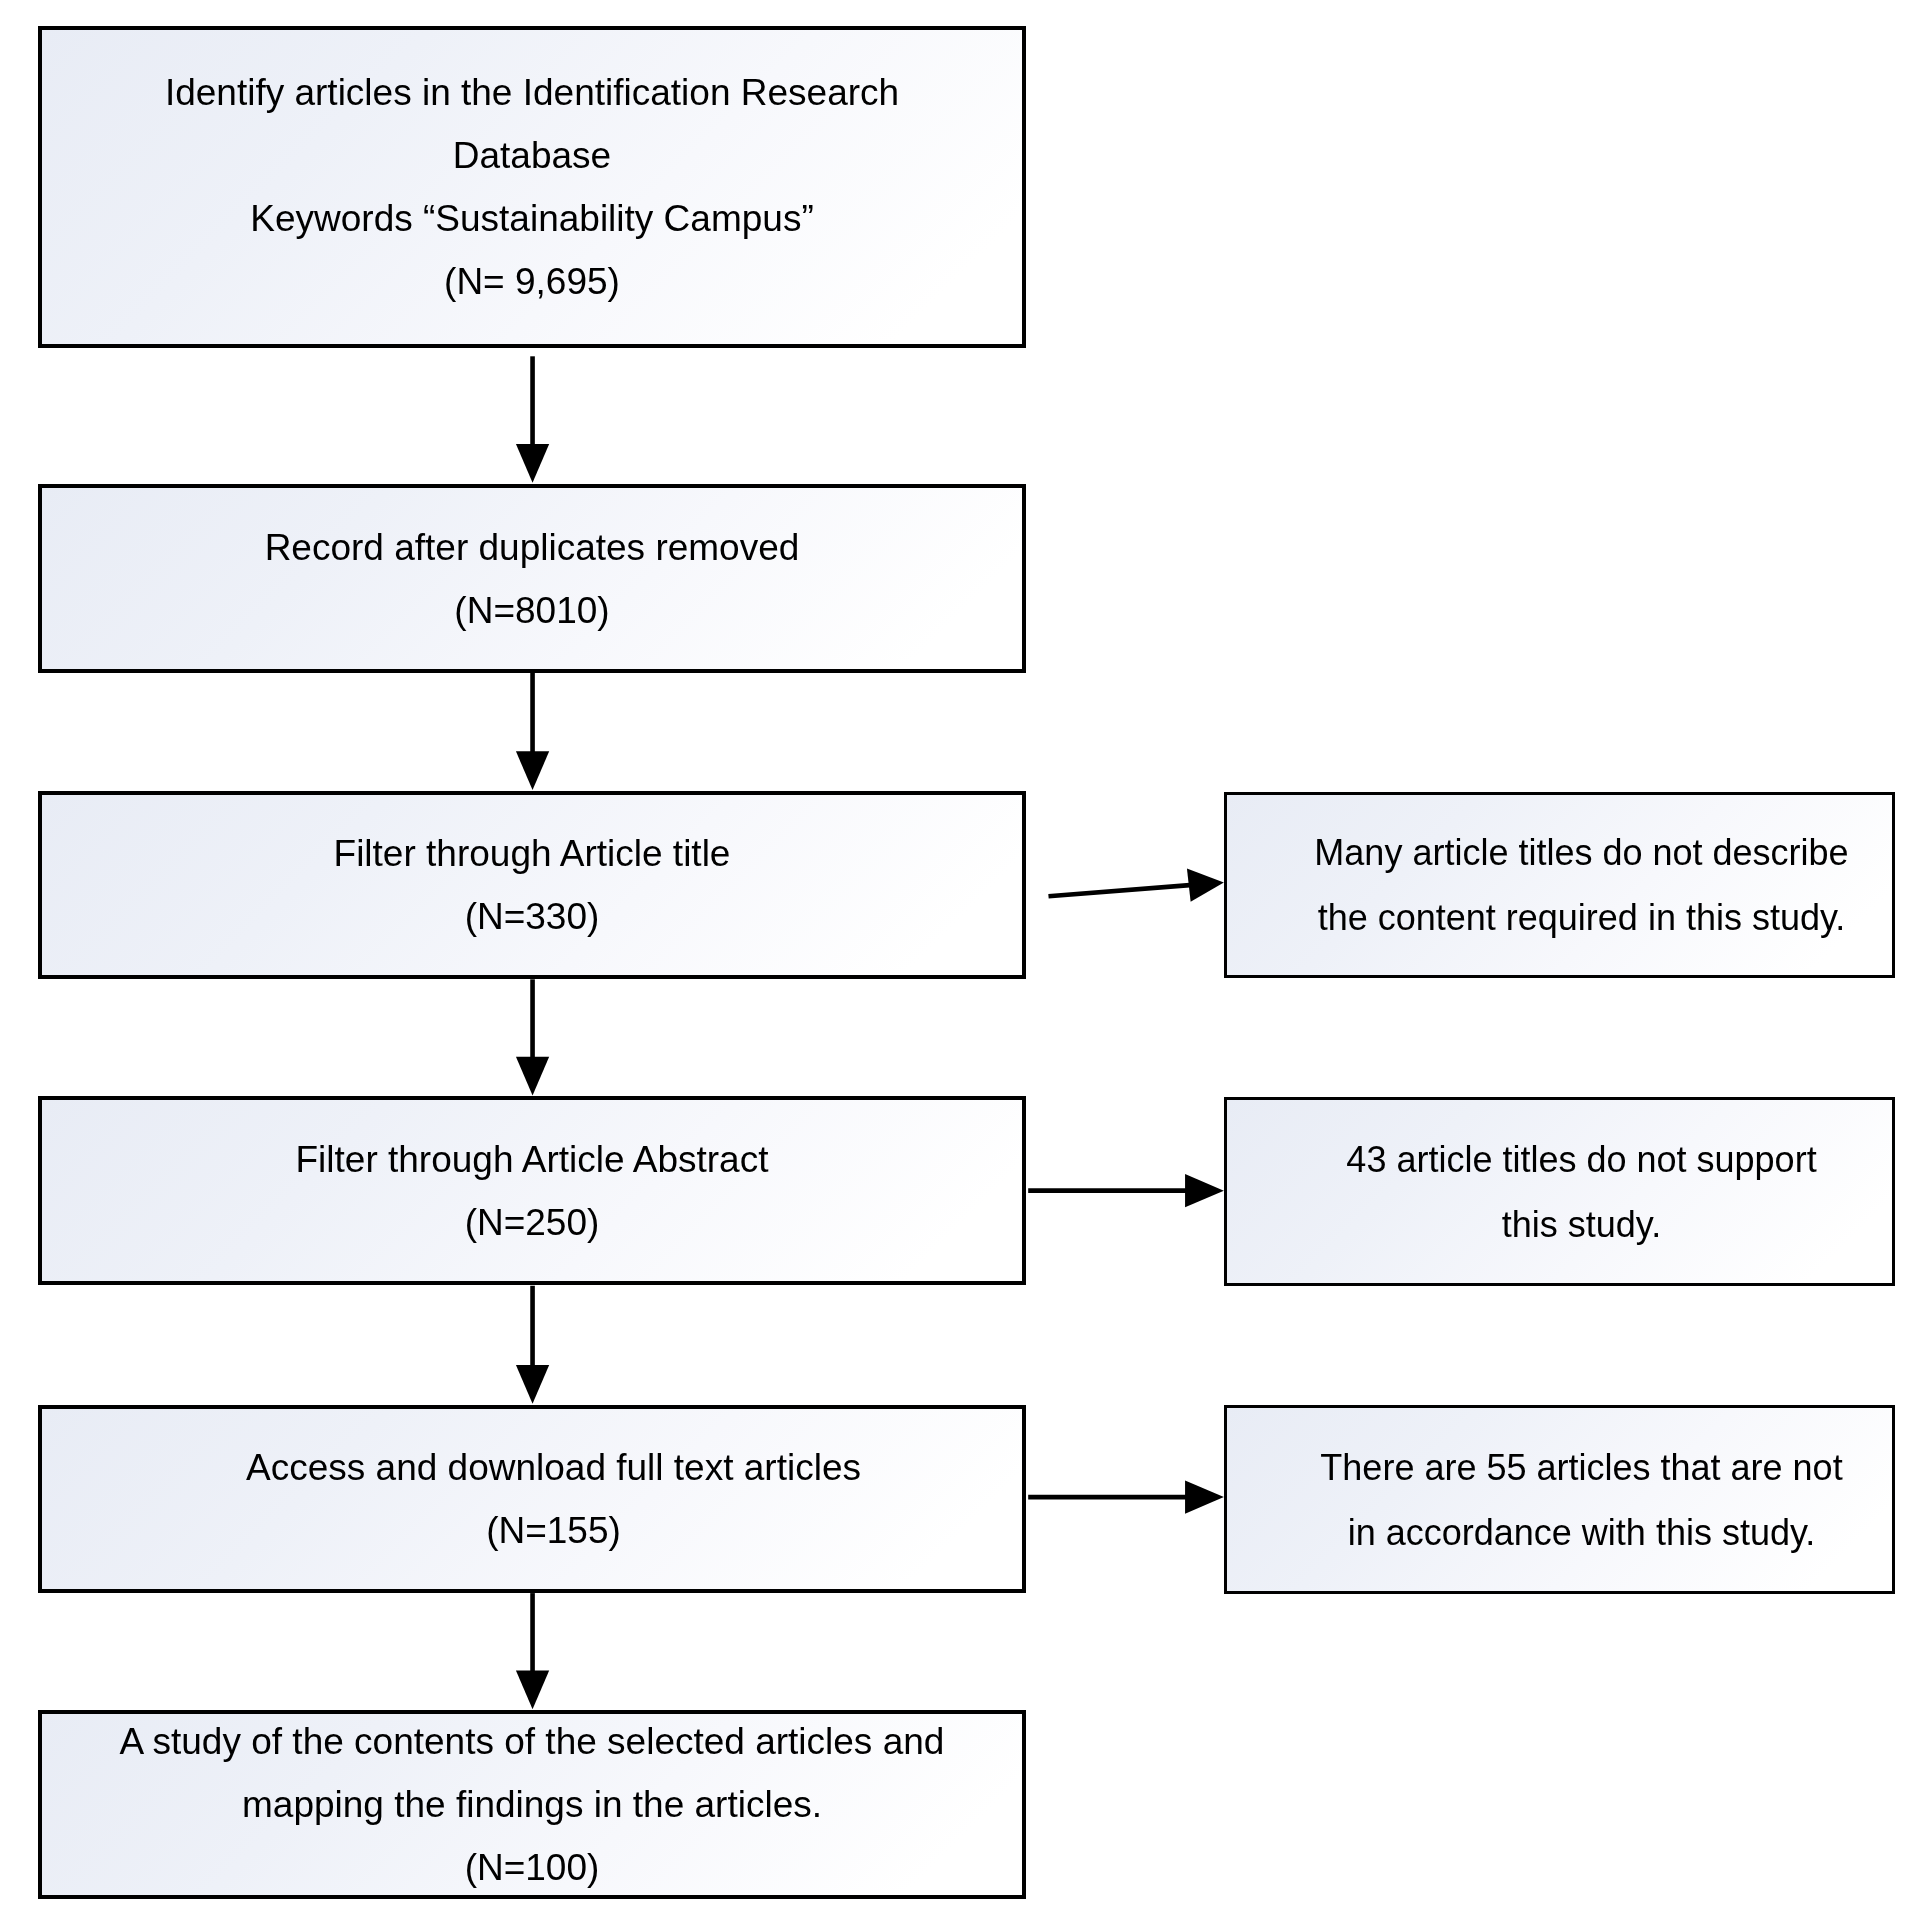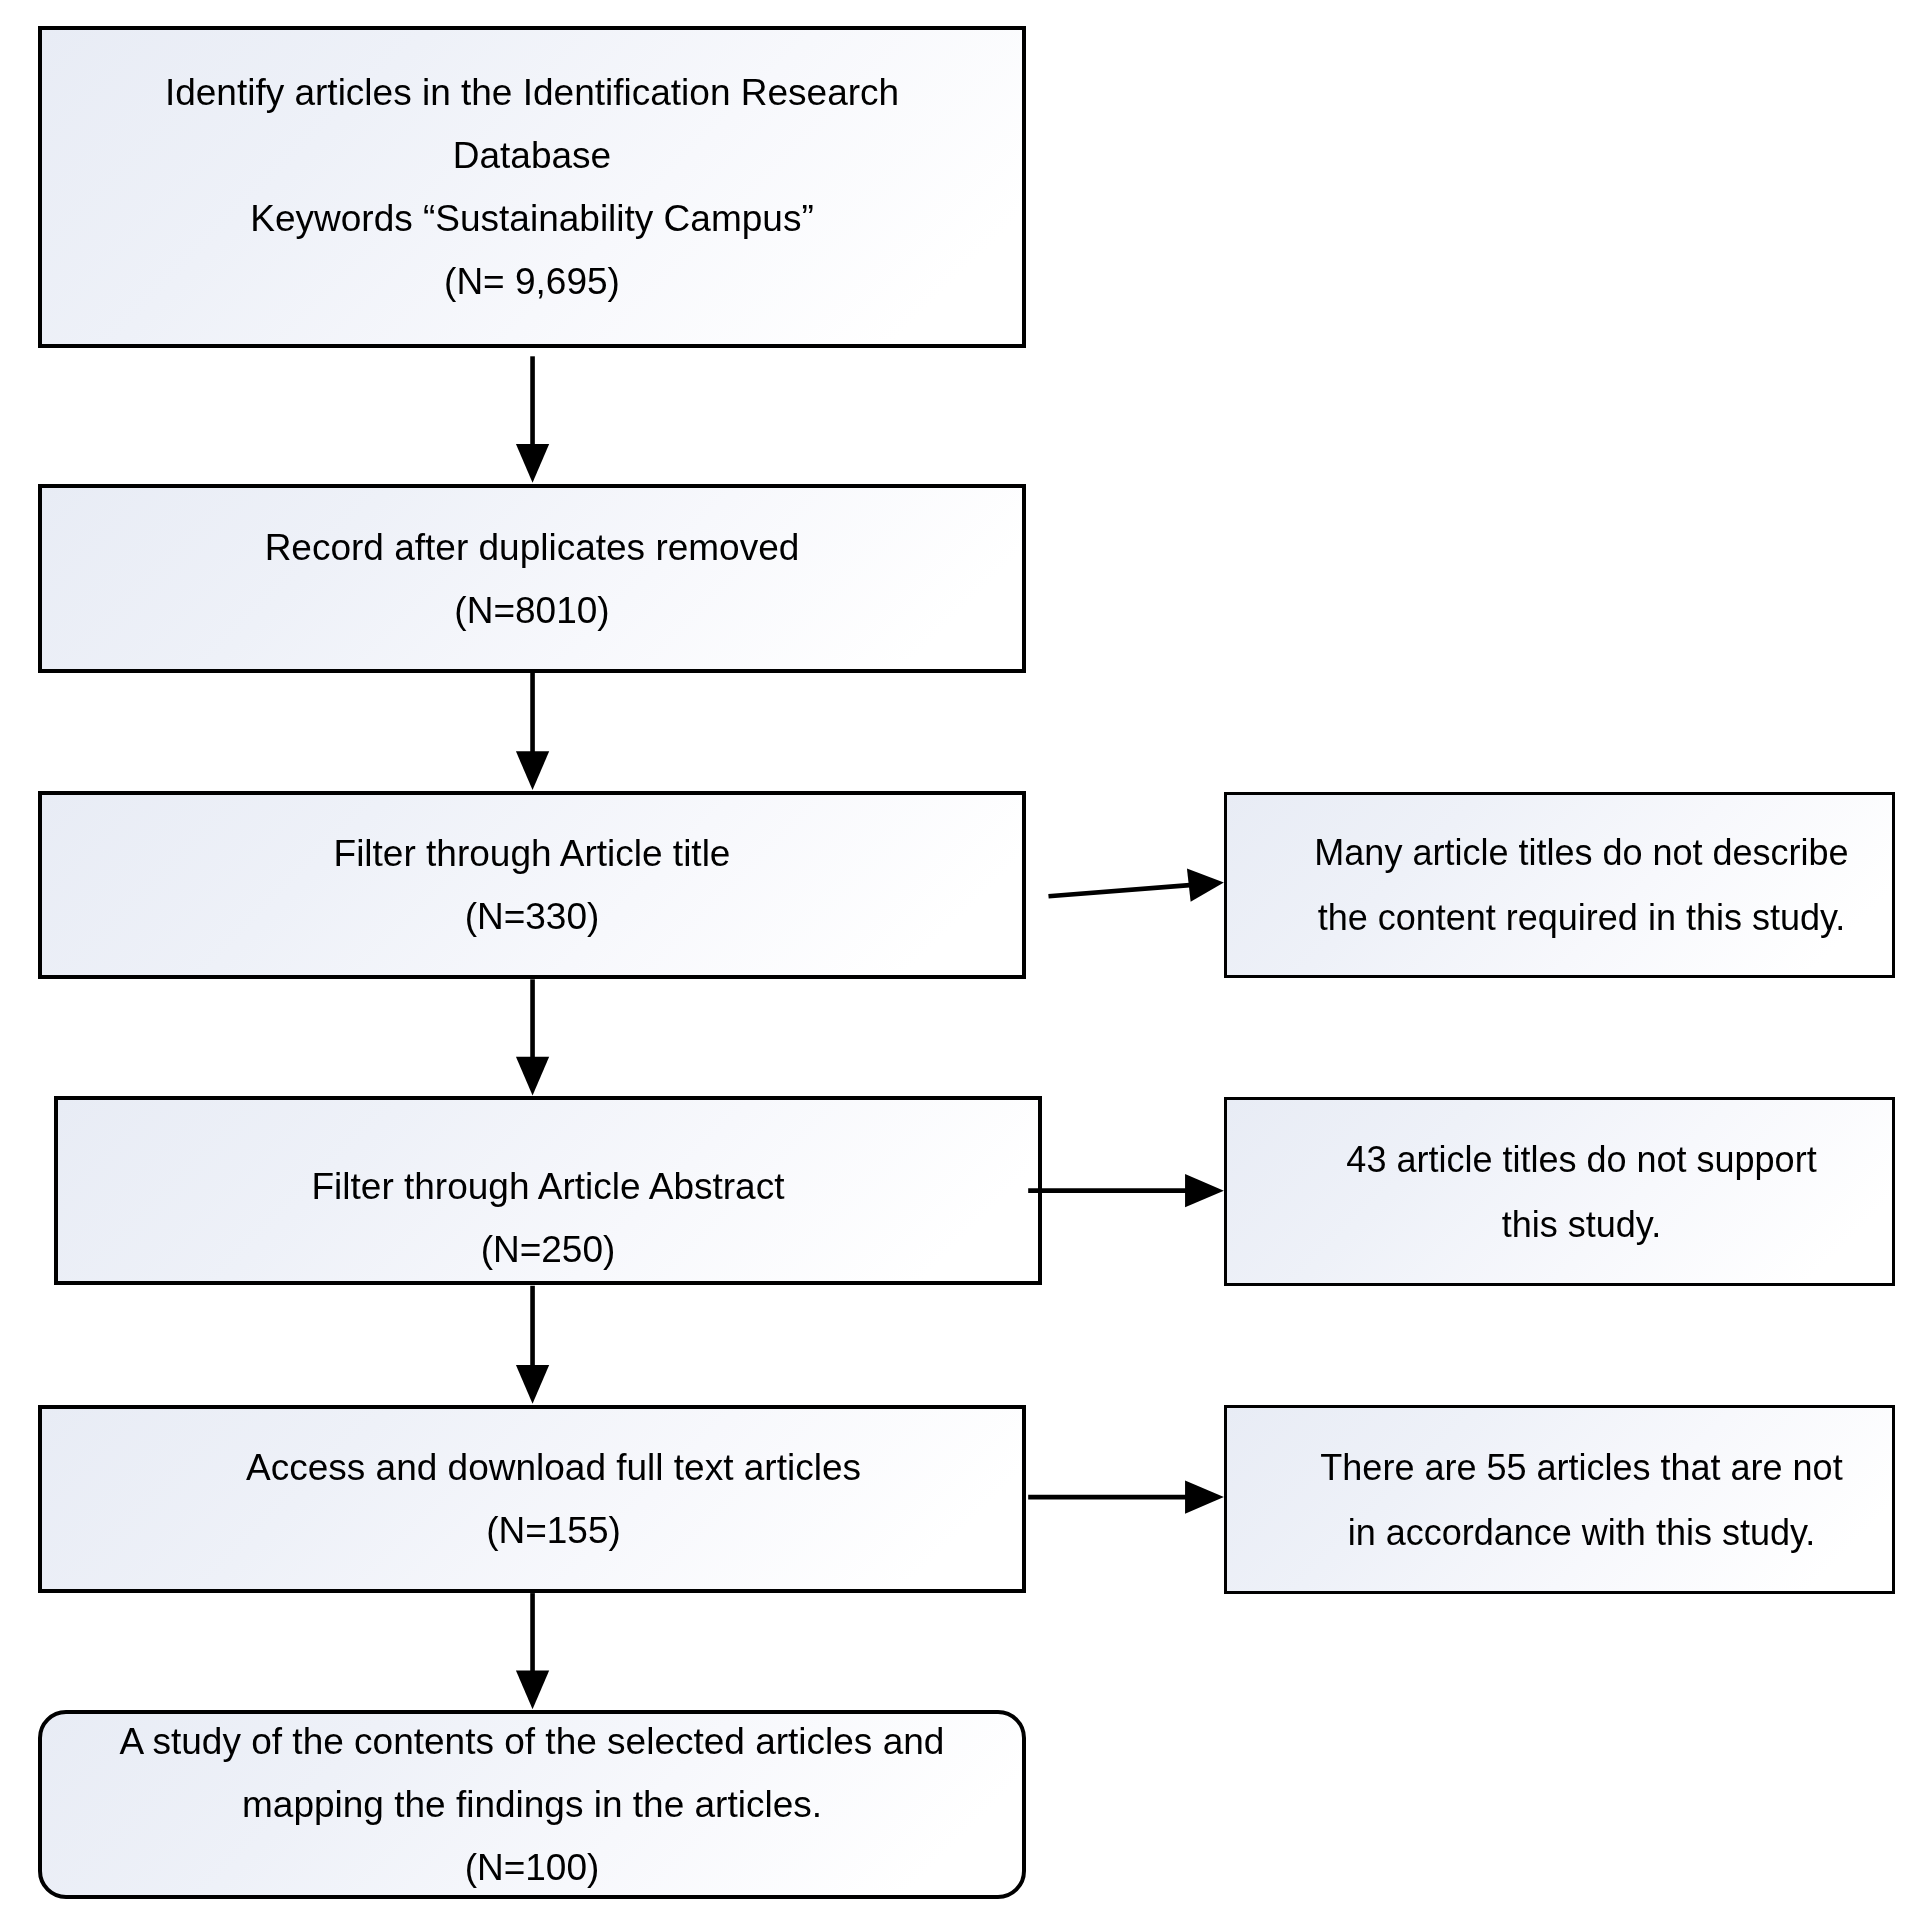--- a/index.html
+++ b/index.html
@@ -47,23 +47,23 @@
     left: 0;
     top: 0;
     width: 1929px;
     height: 1918px;
     pointer-events: none;
   }
   
   #step-1 { left: 38px; top: 26px;   width: 988px; height: 322px; }
   #step-2 { left: 38px; top: 484px;  width: 988px; height: 189px; }
   #step-3 { left: 38px; top: 791px;  width: 988px; height: 188px; }
-  #step-4 { left: 54px; top: 1096px; width: 988px; height: 189px; align-items: flex-end; }
+  #step-4 { left: 38px; top: 1096px; width: 988px; height: 189px; }
   #step-5 { left: 38px; top: 1405px; width: 988px; height: 188px; padding-left: 43px; }
-  #step-6 { left: 38px; top: 1710px; width: 988px; height: 189px; border-radius: 28px; }
+  #step-6 { left: 38px; top: 1710px; width: 988px; height: 189px; }
   
   #note-1 { left: 1224px; top: 792px;  width: 671px; height: 186px; }
   #note-2 { left: 1224px; top: 1097px; width: 671px; height: 189px; }
   #note-3 { left: 1224px; top: 1405px; width: 671px; height: 189px; }
 </style>
 </head>
 <body>
 
 <div id="canvas">
 

